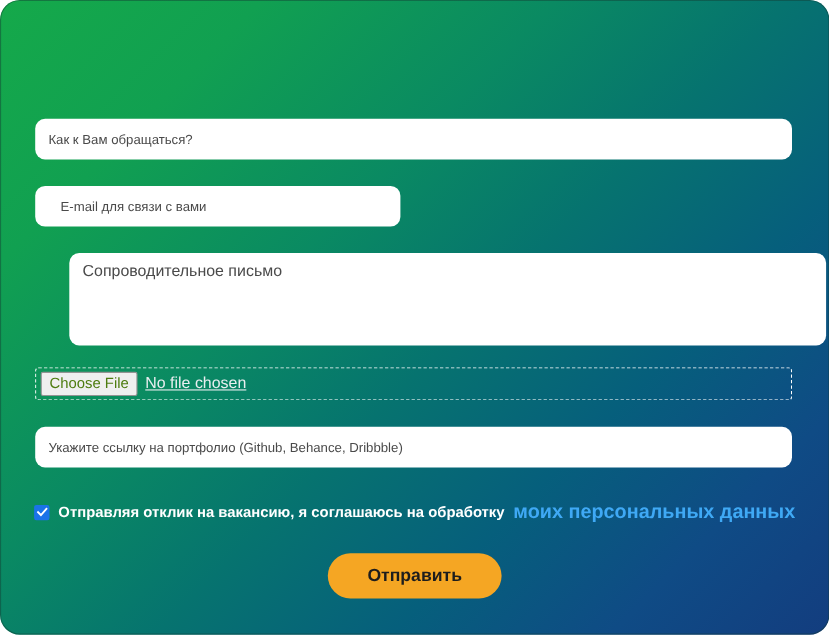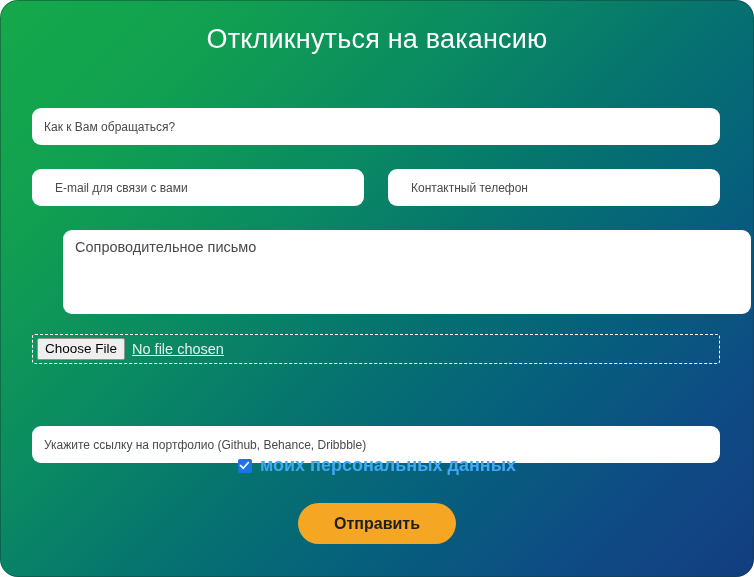--- a/index.html
+++ b/index.html
@@ -74,21 +74,21 @@
   .text-input::placeholder {
     color: #4a4a4a;
     opacity: 1;
   }
 
   .row-name   { position: absolute; left: 32px; top: 108px; }
   .row-email  { position: absolute; left: 32px; top: 169px; }
   .row-phone  { position: absolute; left: 388px; top: 169px; }
   .row-letter { position: absolute; left: 32px; top: 230px; }
   .row-file   { position: absolute; left: 32px; top: 334px; }
-  .row-folio  { position: absolute; left: 32px; top: 388px; margin-top: 38px; }
+  .row-folio  { position: absolute; left: 32px; top: 388px; }
 
   .half-input { width: 332px; padding-left: 23px; }
 
   .cover-letter {
     box-sizing: border-box;
     display: block;
     width: 688px;
     height: 84px;
     border: none;
     border-radius: 9px;
@@ -120,21 +120,21 @@
   }
   .file-button {
     display: inline-block;
     box-sizing: border-box;
     height: 22px;
     line-height: 20px;
     padding: 0 7px;
     background: #efefef;
     border: 1px solid #949494;
     border-radius: 2px;
-    color: #000000;
+    color: #4d7c0f;
     font-family: "Liberation Sans", sans-serif;
     font-size: 13.5px;
     cursor: default;
     white-space: nowrap;
   }
   .file-status {
     margin-left: 7px;
     color: #e9eef0;
     font-size: 14.5px;
     white-space: nowrap;
@@ -201,33 +201,29 @@
     font-weight: bold;
     cursor: pointer;
     outline: none;
   }
 </style>
 </head>
 <body>
 
 <div class="form-card">
 
-  <h1 class="form-title">Откликнуться на вакансию</h1>
 
   <div class="row-name">
     <input type="text" class="text-input" placeholder="Как к Вам обращаться?" style="">
   </div>
 
   <div class="row-email">
     <input type="text" class="text-input half-input" placeholder="E-mail для связи с вами" style="">
   </div>
 
-  <div class="row-phone">
-    <input type="text" class="text-input half-input" placeholder="Контактный телефон" style="">
-  </div>
 
   <div class="row-letter">
     <textarea class="cover-letter" placeholder="Сопроводительное письмо" style=""></textarea>
   </div>
 
   <div class="row-file">
     <div class="file-zone">
       <span class="file-button">Choose File</span>
       <span class="file-status">No file chosen</span>
     </div>
@@ -236,20 +232,21 @@
   <div class="row-folio">
     <input type="text" class="text-input" placeholder="Укажите ссылку на портфолио (Github, Behance, Dribbble)" style="">
   </div>
 
   <div class="consent-row">
     <span class="consent-checkbox">
       <svg width="11" height="11" viewBox="0 0 11 11">
         <path d="M1.6 5.6 L4.2 8.2 L9.2 2.6" fill="none" stroke="#ffffff" stroke-width="1.7" stroke-linecap="square" stroke-linejoin="miter"></path>
       </svg>
     </span>
+    <span class="consent-text">Отправляя отклик на вакансию, я соглашаюсь на обработку</span>
     <a class="consent-link" href="#">моих персональных данных</a>
   </div>
 
   <div class="submit-wrap">
     <button class="submit-button">Отправить</button>
   </div>
 
 </div>
 
 </body></html>

